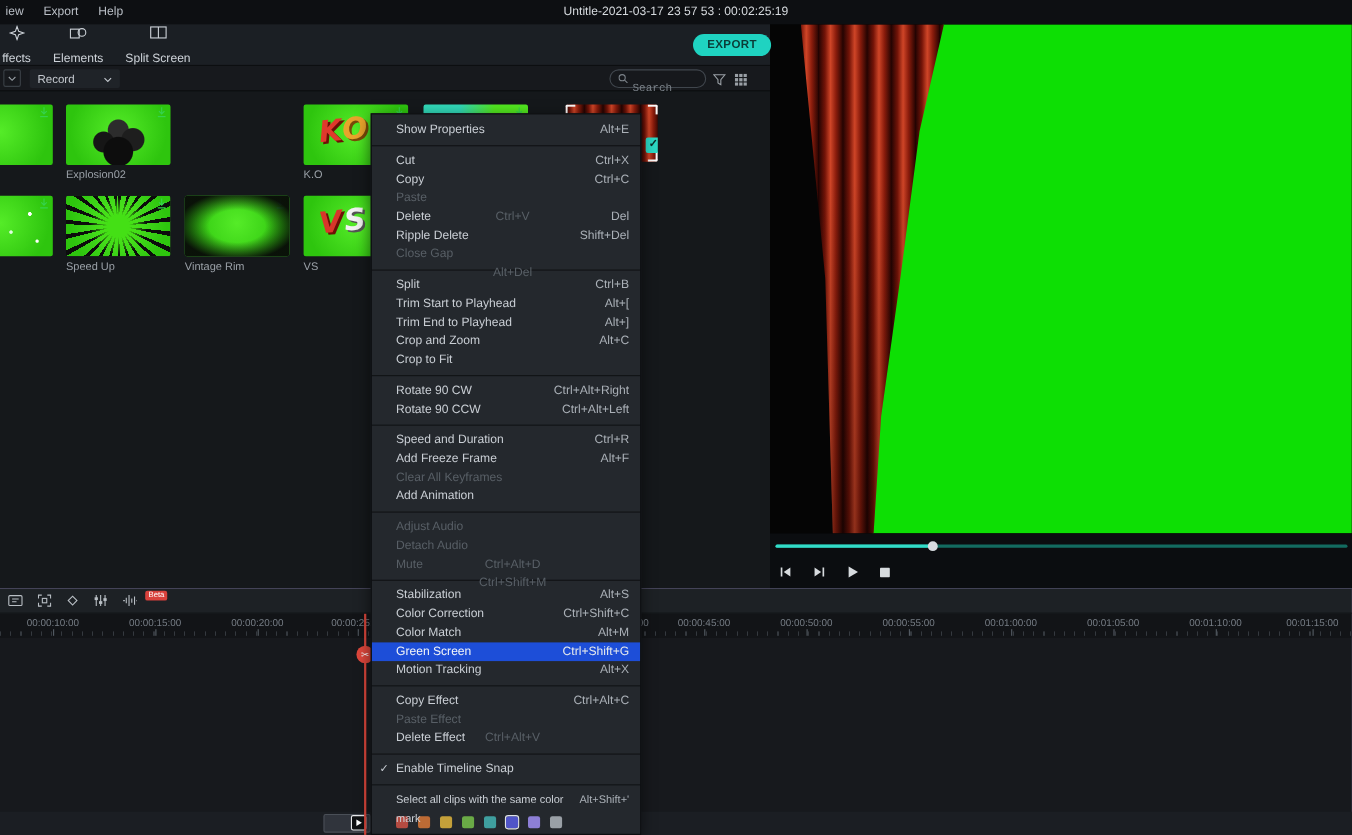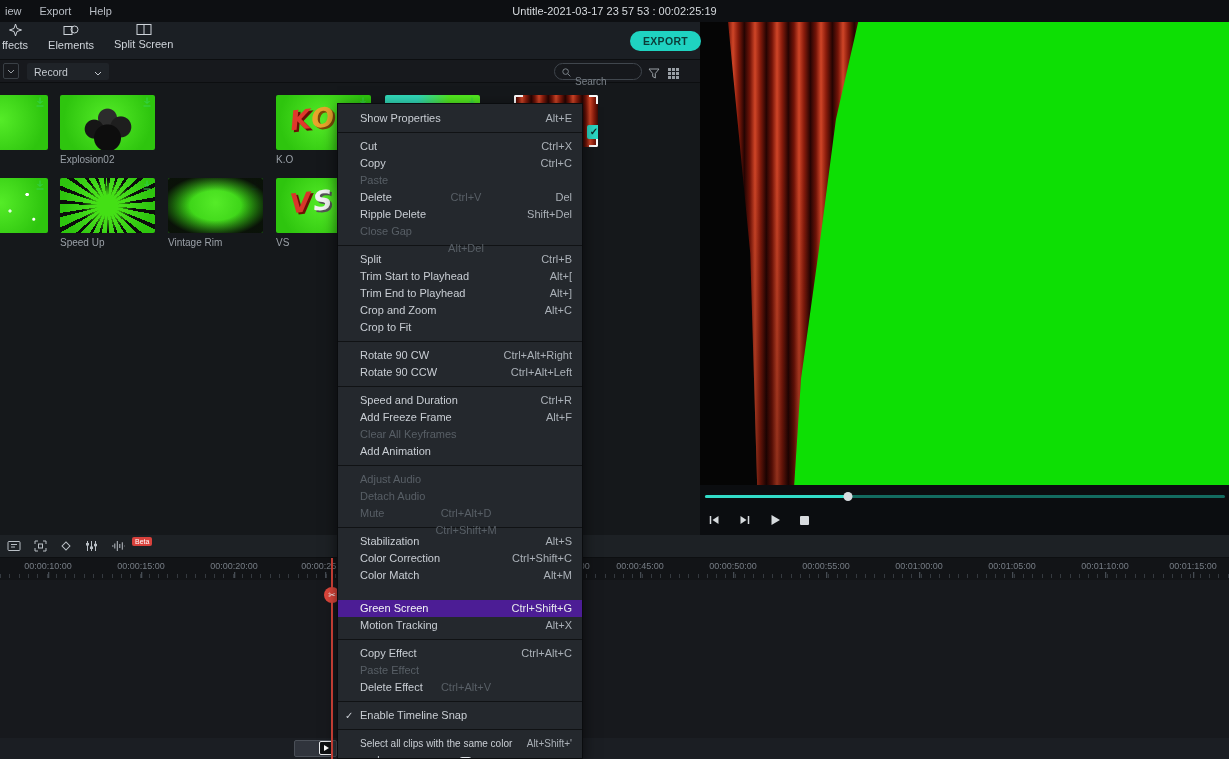--- a/index.html
+++ b/index.html
@@ -12,40 +12,40 @@
   .tb-menus { position:absolute; left:5px; top:0; height:22px; display:flex; gap:18px; align-items:center;
               font-size:11px; color:#b9bec5; }
   .tb-menus span { cursor:default; }
   .tb-title { position:absolute; left:0; right:0; top:0; height:22px; line-height:22px; text-align:center;
               font-size:11px; color:#d6dade; pointer-events:none; }
 
   
   .toolbar { position:absolute; left:0; top:22px; width:700px; height:38px; background:#1b1f24;
              border-bottom:1px solid #0c0e10; z-index:4; }
   .tabs { display:flex; gap:20px; padding-left:2px; height:100%; }
-  .tab { display:flex; flex-direction:column; align-items:center; justify-content:flex-start; gap:2px;
+  .tab { display:flex; flex-direction:column; align-items:center; justify-content:space-between; gap:2px;
          font-size:11px; color:#ced3d9; padding-top:1px; }
   .tab svg { display:block; }
   .export-btn { position:absolute; left:630px; top:9px; height:20px; padding:0 13px; background:#1fd3c1;
                 color:#0b3c38; font-weight:bold; font-size:10.5px; border:none; border-radius:10px;
                 font-family:"Liberation Sans",sans-serif; letter-spacing:.3px; }
 
   
   .media-header { position:absolute; left:0; top:60px; width:700px; height:23px; background:#17191d;
                   border-bottom:1px solid #0c0e10; z-index:4; }
   .collapse-box { position:absolute; left:3px; top:3px; width:16px; height:16px; border:1px solid #3a4046;
                   border-radius:2px; color:#9aa0a6; display:flex; align-items:center; justify-content:center; }
   .record-dd { position:absolute; left:27px; top:3px; width:82px; height:17px; background:#1f2328;
                border-radius:2px; color:#c4c9cf; font-size:10.5px; display:flex; align-items:center;
                justify-content:space-between; padding:0 7px; }
   .search { position:absolute; left:554px; top:3px; width:88px; height:17px; border:1px solid #40464d;
             border-radius:9px; background:#16181c; display:flex; align-items:center; gap:4px; padding:0 7px;
             color:#7a8188; }
   .search input { background:transparent; border:none; outline:none; width:58px; font-size:10px;
-                  color:#b3b9c0; font-family:Liberation Sans, sans-serif;margin-top:20px; }
+                  color:#b3b9c0; font-family:Liberation Mono, monospace;margin-top:20px; }
   .search input::placeholder { color:#7a8188; }
   .hicon { position:absolute; top:5px; color:#9aa0a6; }
   .hicon.filter { left:648px; }
   .hicon.grid { left:668px; }
 
   
   .media-grid { position:absolute; left:0; top:83px; width:700px; height:452px; background:#15181b;
                 overflow:hidden; z-index:1; }
   .clip { position:absolute; width:95px; }
   .thumb { position:relative; width:95px; height:55px; border-radius:2px; overflow:hidden;
@@ -145,21 +145,21 @@
       background:#e0473c; color:#fff; font-size:9px; line-height:16px; text-align:center; }
 
   
   .ctx { position:absolute; left:337px; top:103px; width:246px; height:656px; background:#24282d;
       border:1px solid #0a0c0e; box-shadow:0 4px 14px rgba(0,0,0,.6); z-index:40; padding-top:6px;
       overflow:hidden; }
   .mi { position:relative; height:17px; line-height:17px; display:flex; justify-content:space-between;
       padding:0 10px 0 22px; font-size:11px; color:#c9ced4; cursor:default; }
   .mi .sc { color:#aab0b7;text-align:center; }
   .mi.dis, .mi.dis .sc { color:#585f66;flex-direction:column; }
-  .mi.hl { background:#4c1d95; color:#f4f6f7;margin-top:16px; }
+  .mi.hl { background:#1d4ed8; color:#f4f6f7; }
   .mi.hl .sc { color:#e7eaec; }
   .mi.small { font-size:10px; }
   .mi .check { position:absolute; left:7px; top:0; font-size:10px; color:#c9ced4; }
   .sep { height:1px; background:#101214; margin:5px 0; }
   .sw-row { display:flex; gap:9px; padding-left:22px; margin-top:3px; height:16px; align-items:center; }
   .sw { width:11px; height:11px; border-radius:2px; }
   .sw.on { outline:1.5px solid #dfe3e7; }
 </style>
 </head>
 <body>

